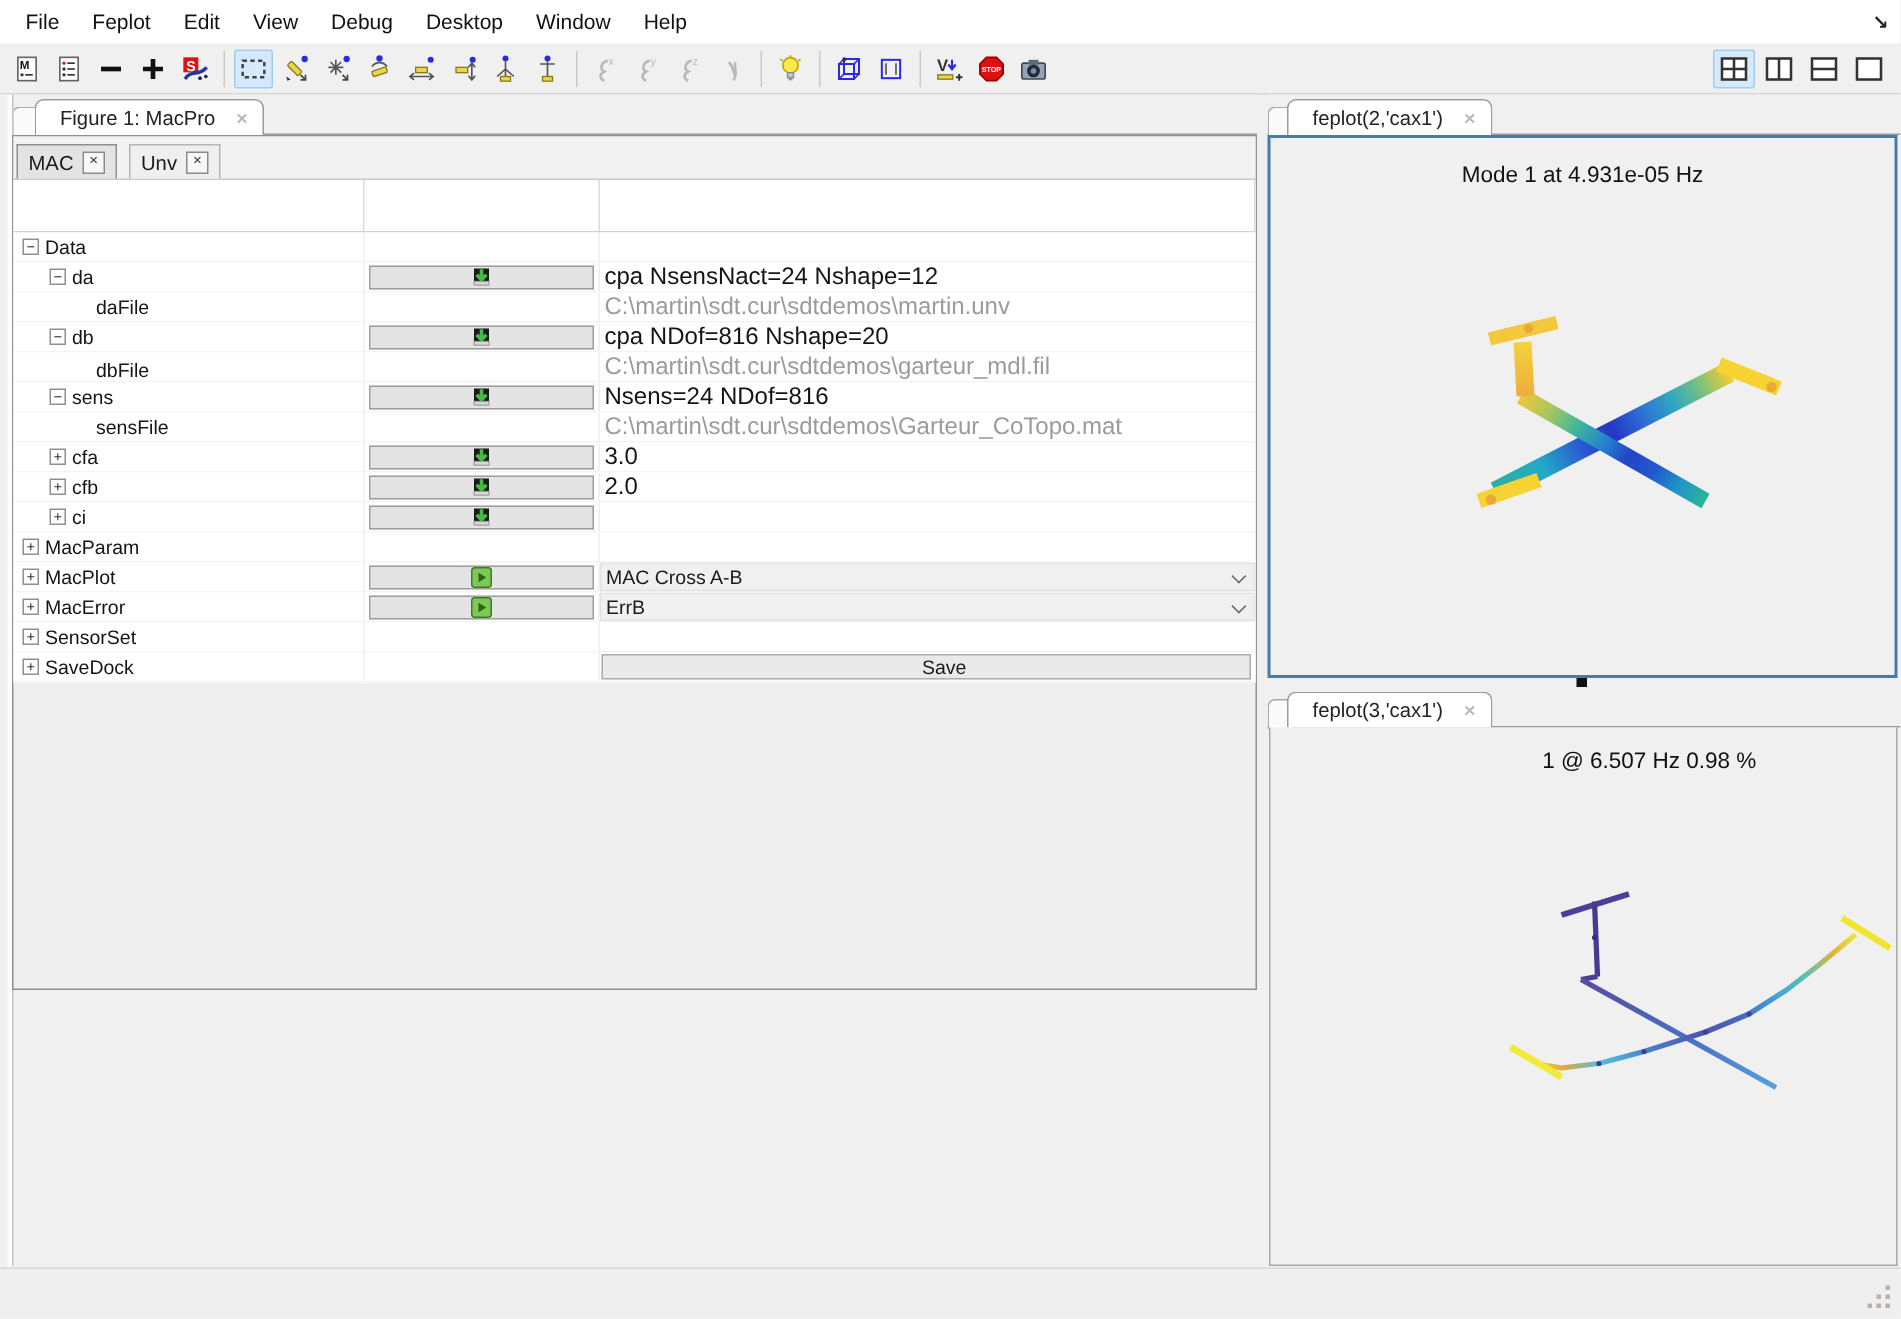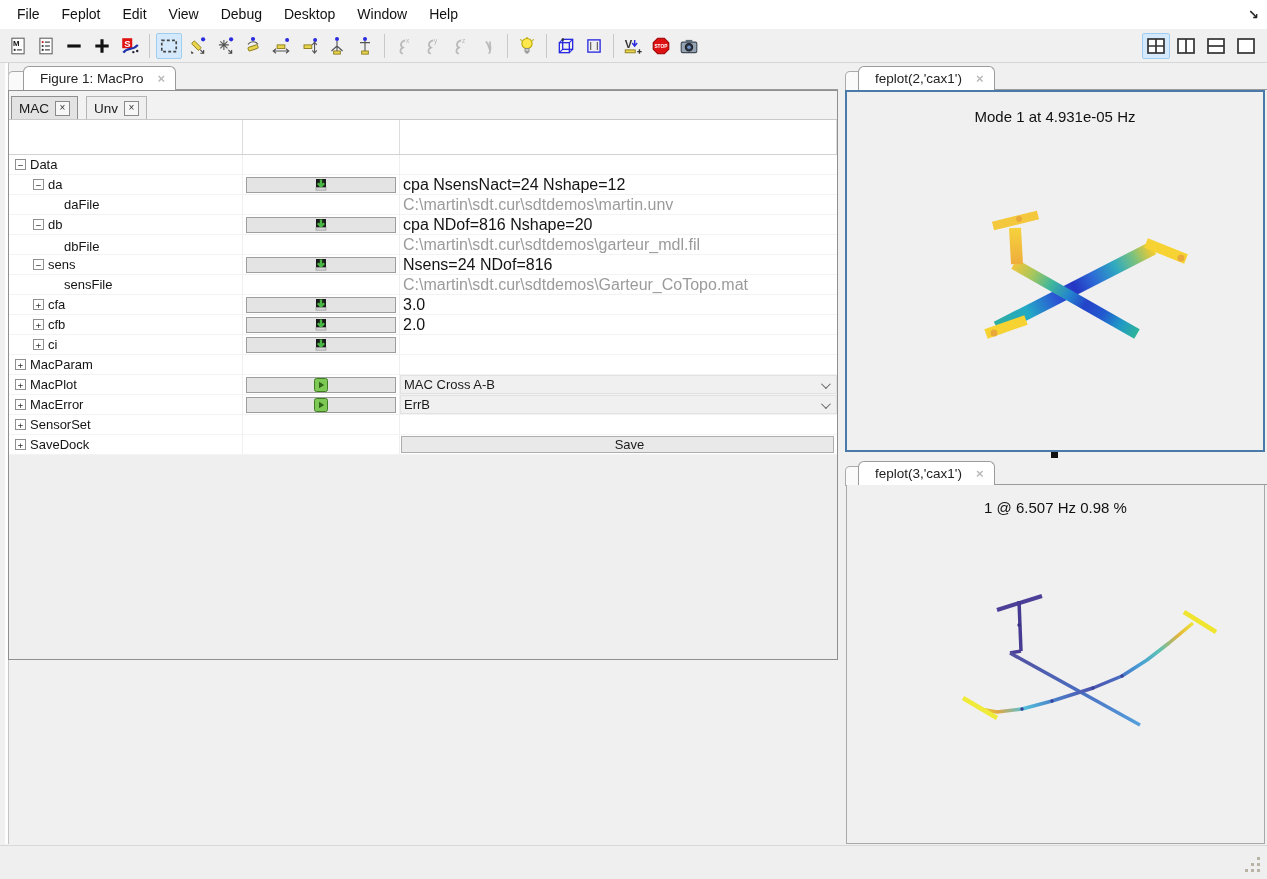--- a/index.html
+++ b/index.html
@@ -57,21 +57,21 @@
   .dd{width:100%;height:19px;margin:0;background:#f0f0f0;display:flex;align-items:center;box-sizing:border-box;
     border:1px solid #e2e2e2;padding-left:3px;position:relative;}
   .dd .chev{position:absolute;right:8px;top:6px;width:6px;height:6px;border-right:1.5px solid #666;
     border-bottom:1.5px solid #666;transform:rotate(45deg) translateY(-2px);}
   .savebtn{width:calc(100% - 4px);height:17px;background:#e9e9e9;border:1px solid #adadad;display:flex;
     align-items:center;justify-content:center;font-size:13px;box-sizing:border-box;margin-left:1px;padding-left:24px;}
   
   .rpanelA{position:absolute;left:845px;top:90px;width:420px;height:362px;box-sizing:border-box;
     border:2px solid #4a7aaa;background:#f0f0f0;}
   .rpanelB{position:absolute;left:846px;top:485px;width:419px;height:359px;box-sizing:border-box;
-    border:1px solid #a8a8a8;border-top:none;background:#f0f0f0;}
+    border:1px solid #a8a8a8;border-top:none;background:#f0f0f0;padding-left:44px;}
   .fig-title{position:absolute;width:100%;text-align:center;font-size:15px;color:#111;}
   .hsplit-grip{position:absolute;left:1051px;top:452px;width:7px;height:6px;background:#111;}
   
   .statusbar{position:absolute;left:0;top:845px;width:1267px;height:34px;background:#efefef;border-top:1px solid #d8d8d8;box-sizing:border-box;}
   .grip{position:absolute;right:7px;bottom:7px;width:3px;height:3px;background:#b8b3a4;
     box-shadow:0 -6px #b8b3a4,0 -12px #b8b3a4,-6px 0 #b8b3a4,-12px 0 #b8b3a4,-6px -6px #b8b3a4;}
 </style>
 </head>
 <body>
 

